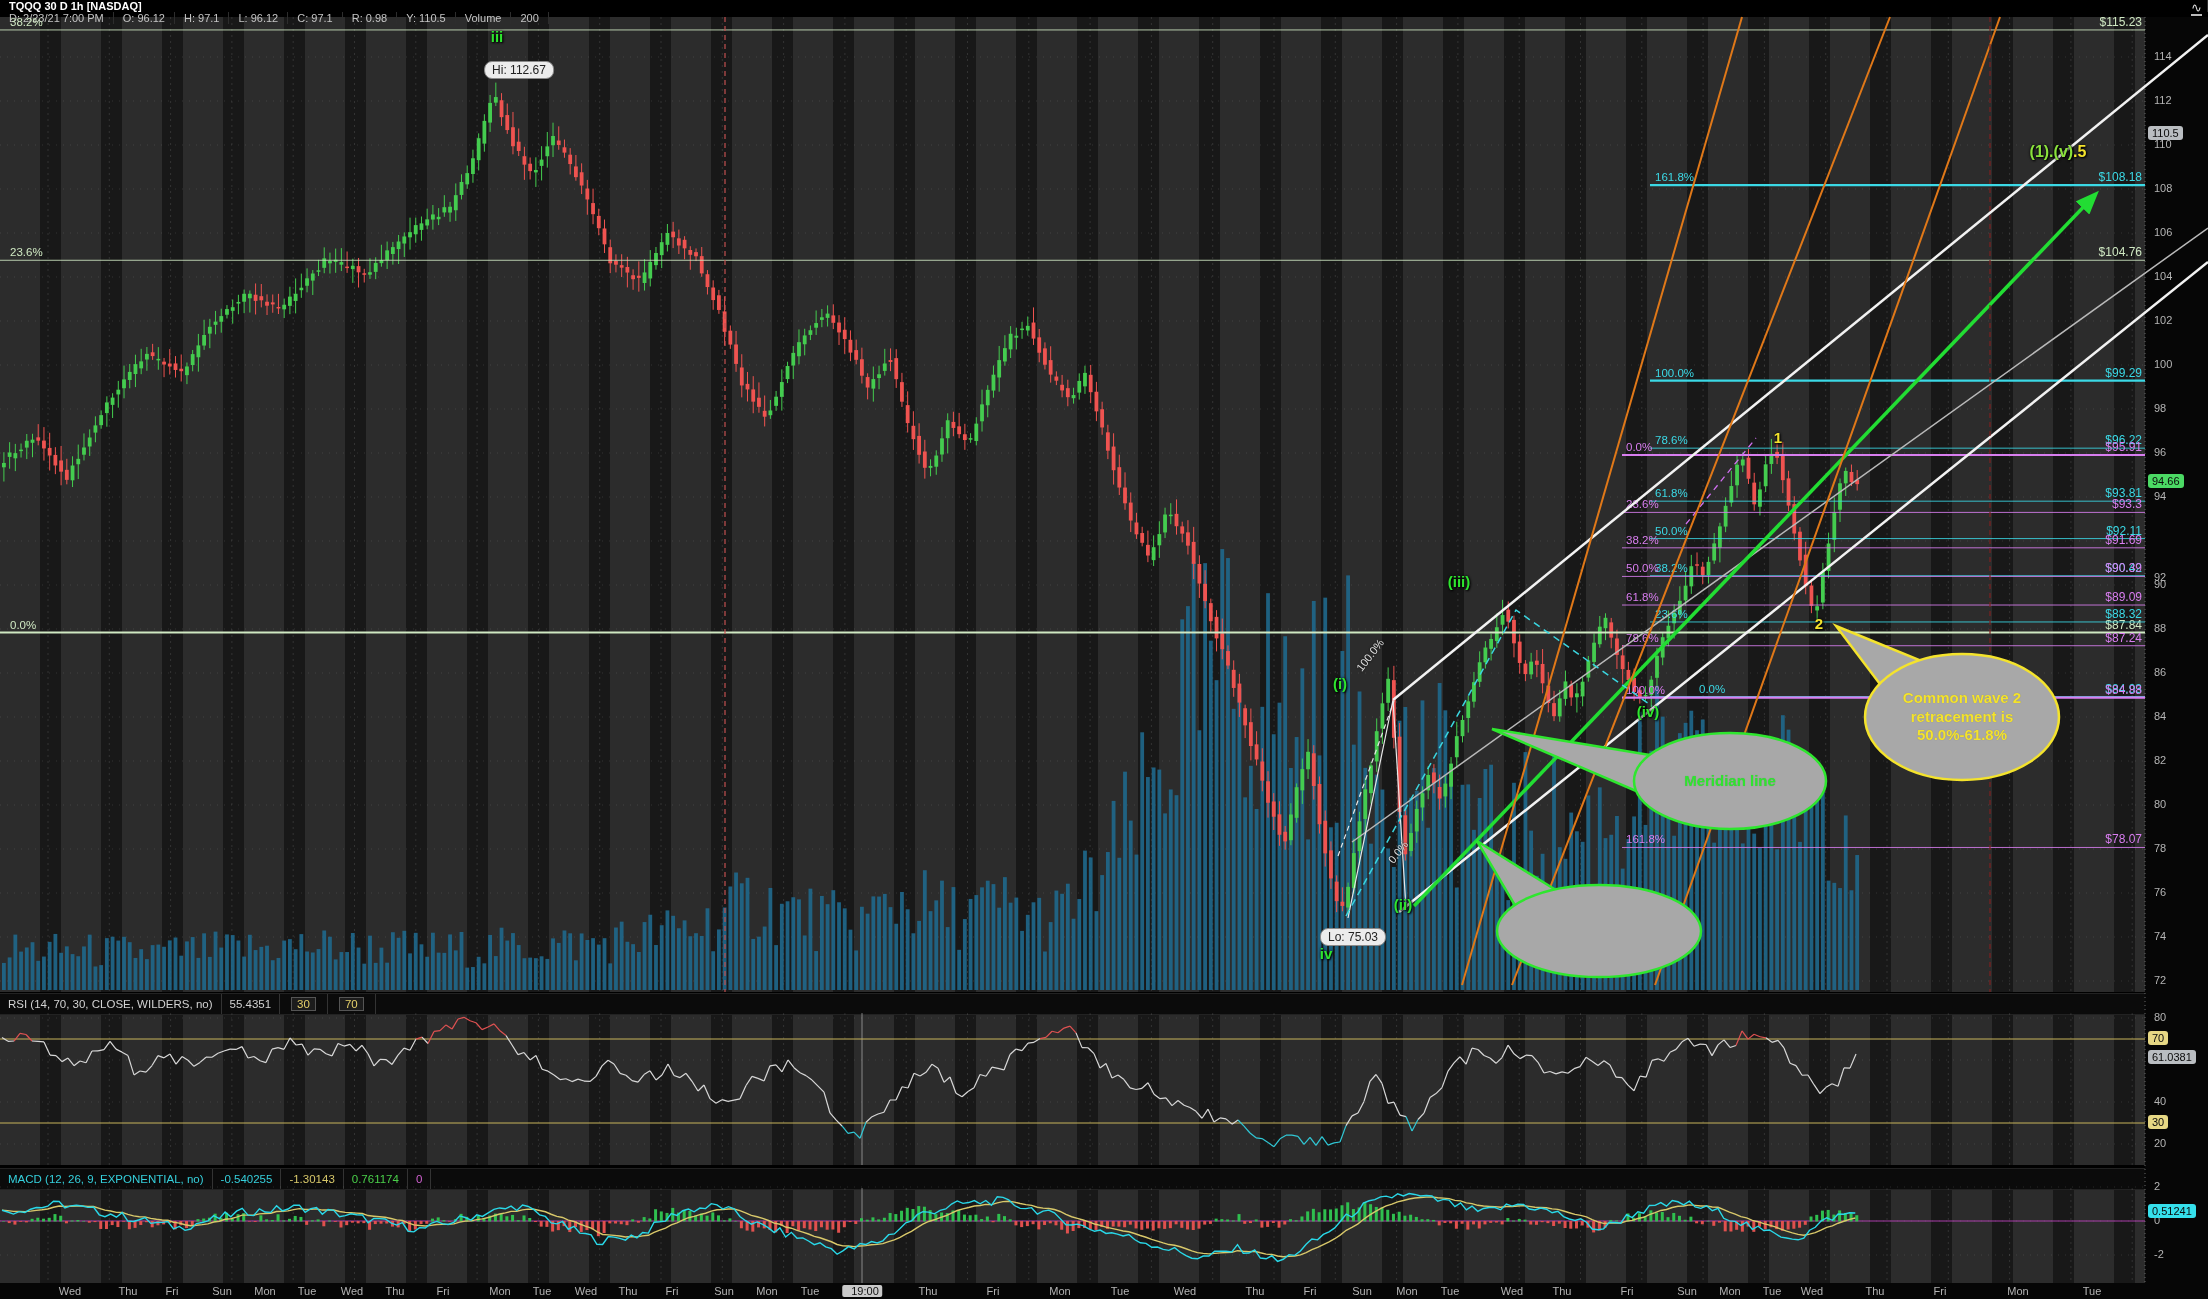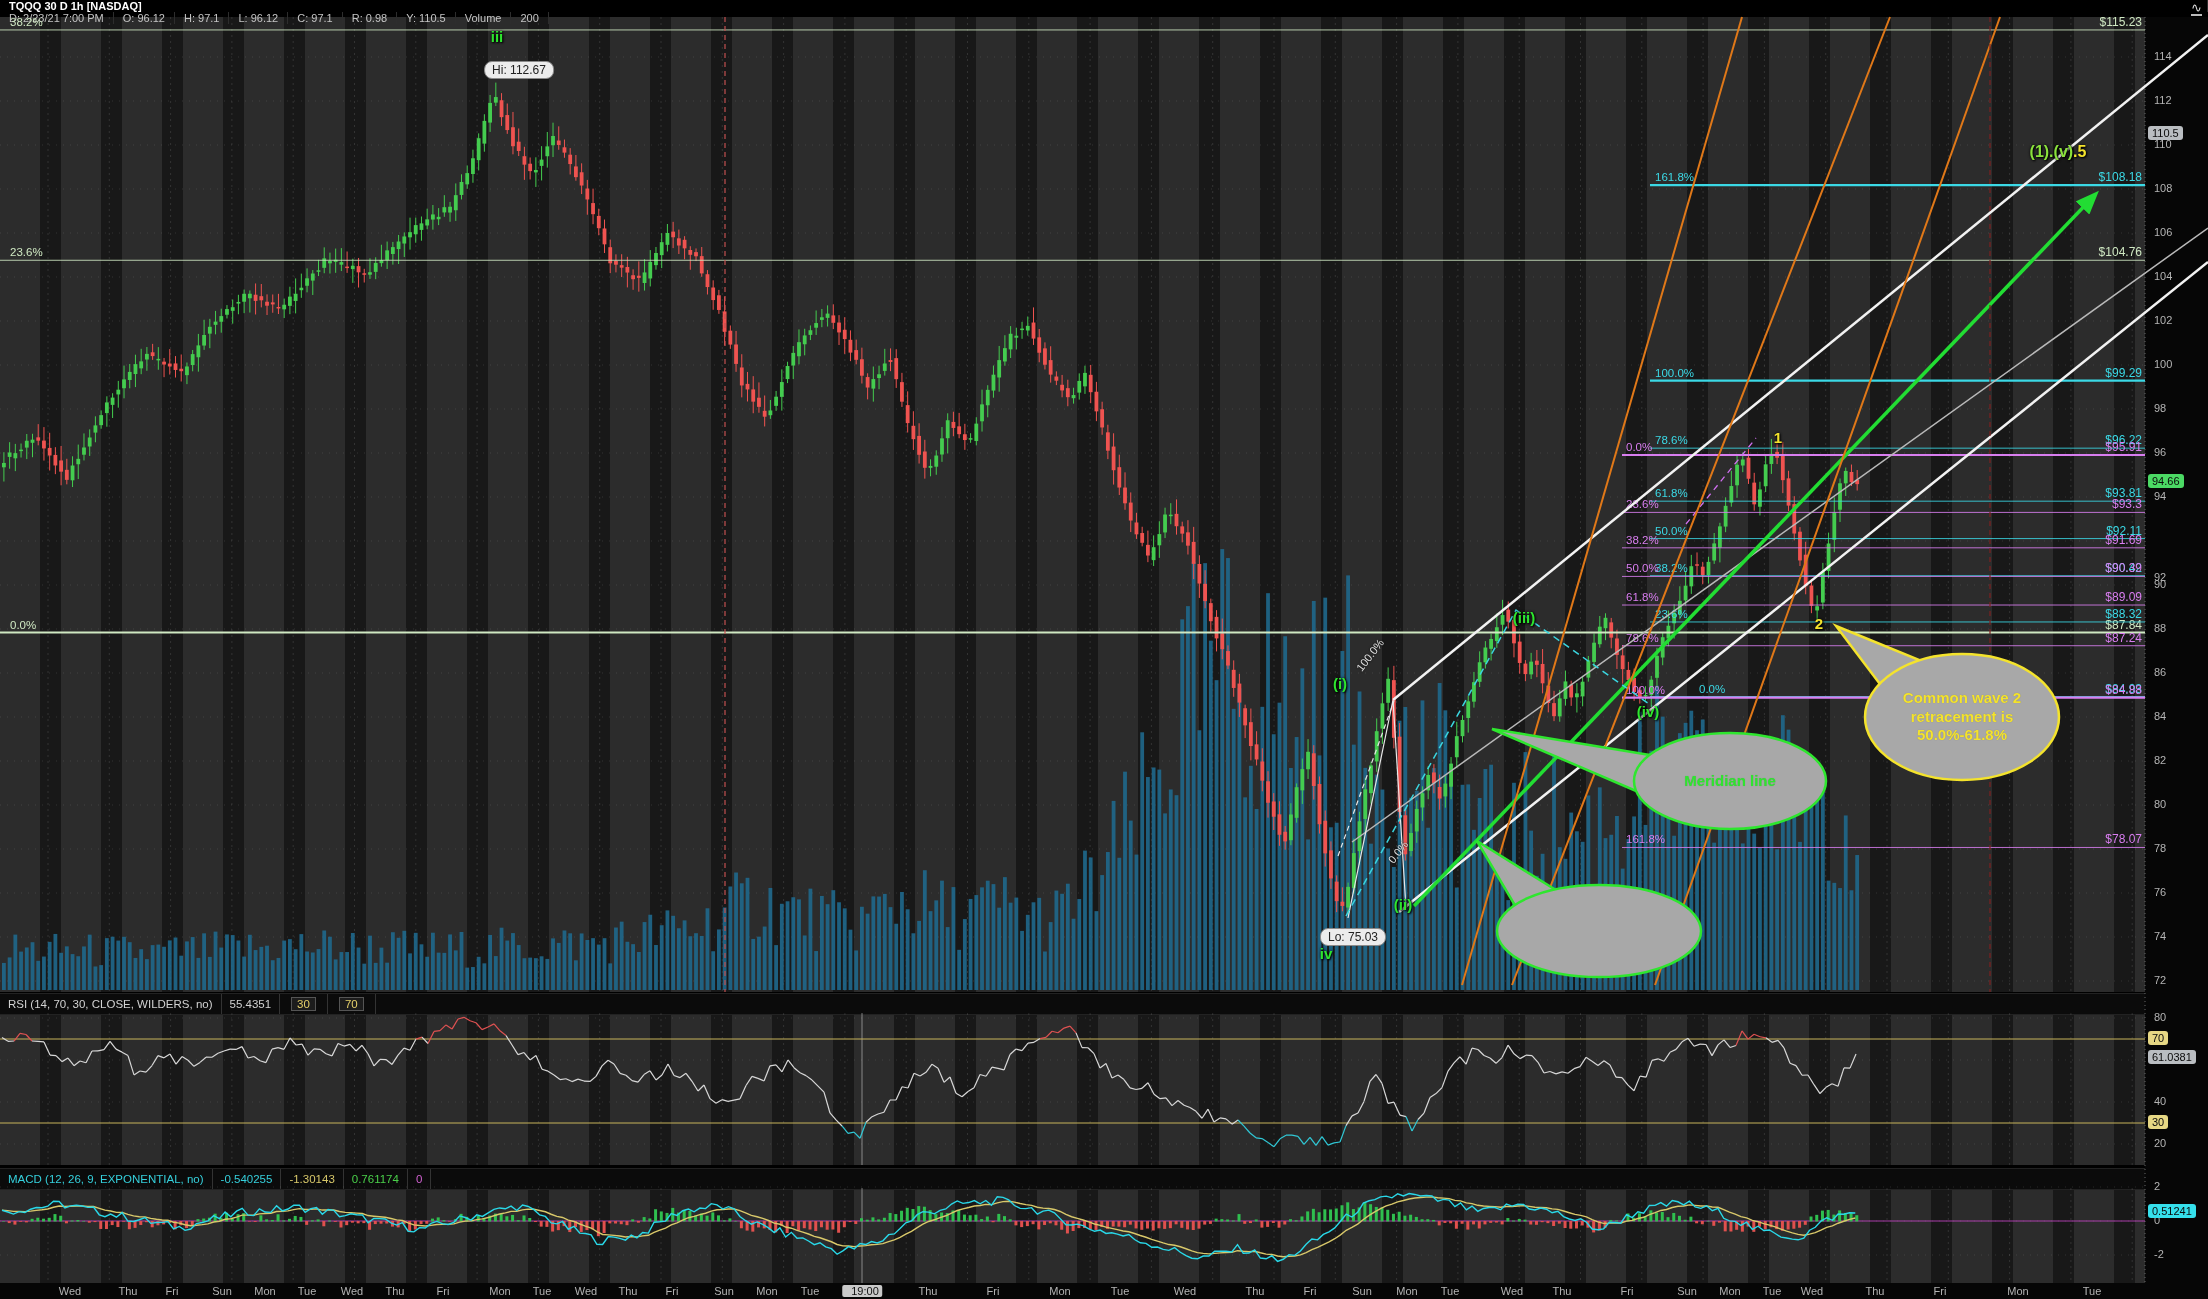--- a/index.html
+++ b/index.html
@@ -2008,21 +2008,21 @@
       <div class="abs t-lbl" style="left: 1772px; top: 1285px;">Tue</div>
       <div class="abs t-lbl" style="left: 1812px; top: 1285px;">Wed</div>
       <div class="abs t-lbl" style="left: 1875px; top: 1285px;">Thu</div>
       <div class="abs t-lbl" style="left: 1940px; top: 1285px;">Fri</div>
       <div class="abs t-lbl" style="left: 2018px; top: 1285px;">Mon</div>
       <div class="abs t-lbl" style="left: 2092px; top: 1285px;">Tue</div>
       <div class="abs wave" style="left: 497px; top: 36px; color: rgb(46, 230, 46); transform: translate(-50%, -50%);">iii</div>
       <div class="abs wave" style="left: 1326px; top: 953px; color: rgb(46, 230, 46); transform: translate(-50%, -50%);">iv</div>
       <div class="abs wave" style="left: 1340px; top: 683px; color: rgb(46, 230, 46); transform: translate(-50%, -50%);">(i)</div>
       <div class="abs wave" style="left: 1403px; top: 904px; color: rgb(46, 230, 46); transform: translate(-50%, -50%);">(ii)</div>
-      <div class="abs wave" style="left: 1524px; top: 581px; color: rgb(46, 230, 46); transform: translate(-50%, -50%); margin-top: 36px;">(iii)</div>
+      <div class="abs wave" style="left: 1459px; top: 581px; color: rgb(46, 230, 46); transform: translate(-50%, -50%);">(iii)</div>
       <div class="abs wave" style="left: 1648px; top: 711px; color: rgb(46, 230, 46); transform: translate(-50%, -50%);">(iv)</div>
       <div class="abs wave" style="left: 1778px; top: 437px; color: rgb(244, 227, 44); transform: translate(-50%, -50%);">1</div>
       <div class="abs wave" style="left: 1819px; top: 623px; color: rgb(244, 227, 44); transform: translate(-50%, -50%);">2</div>
       <div class="abs wave" style="left: 2058px; top: 152px; transform: translate(-50%, -50%); font-size: 16px;"><span style="color: rgb(138, 226, 60);">(1).(v)</span><span style="color: rgb(244, 227, 44);">.5</span></div>
       <div class="abs tag" style="left: 519px; top: 70px; transform: translate(-50%, -50%);">Hi: 112.67</div>
       <div class="abs tag" style="left: 1353px; top: 937px; transform: translate(-50%, -50%); text-align: center;">Lo: 75.03</div>
       <div class="abs rot" style="left: 1370px; top: 655px; transform: translate(-50%, -50%) rotate(-52deg);">100.0%</div>
       <div class="abs rot" style="left: 1398px; top: 852px; transform: translate(-50%, -50%) rotate(-52deg);">0.0%</div>
     </div>
 </div>

